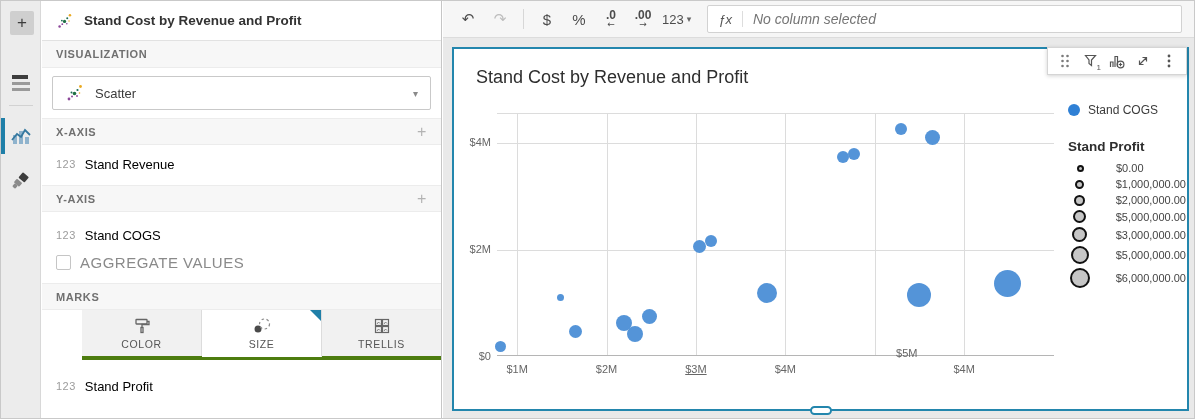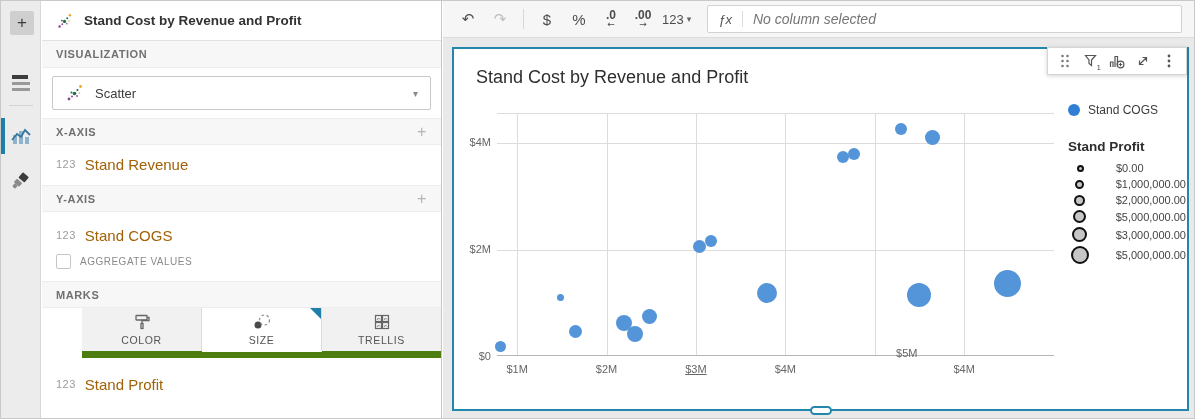--- a/index.html
+++ b/index.html
@@ -23,26 +23,26 @@
   .panel-header { height:40px; display:flex; align-items:center; gap:10px; padding:0 14px; border-bottom:1px solid #e2e2e2; }
   .panel-title { font-weight:bold; font-size:13.5px; color:#333; }
   .sec-header { height:27px; background:#f7f7f7; border-top:1px solid #ececec; border-bottom:1px solid #ececec;
     display:flex; align-items:center; padding:0 14px; color:#707070; font-size:11px; letter-spacing:.6px; font-weight:bold; }
   .sec-header .plus { margin-left:auto; color:#b3b3b3; font-size:16px; font-weight:normal; cursor:pointer; }
   .viz-row { padding:8px 10px; }
   .select { height:34px; border:1px solid #c9c9c9; border-radius:2px; background:#fff; display:flex; align-items:center; gap:10px; padding:0 12px; cursor:pointer; }
   .select .chev { margin-left:auto; color:#8a8a8a; font-size:10px; }
   .field-row { min-height:40px; display:flex; align-items:center; gap:9px; padding:10px 14px 4px 14px; cursor:pointer; }
   .badge123 { color:#9c9c9c; font-size:11px; letter-spacing:.5px; }
-  .field-name { color:#a16207; font-size:15px; }
+  .field-name { color:#000000; font-size:13px; }
   .agg-row { display:flex; align-items:center; gap:9px; padding:2px 14px 12px 14px; }
   .checkbox { width:15px; height:15px; border:1px solid #c5c5c5; background:#fff; border-radius:2px; cursor:pointer; }
-  .agg-label { color:#8a8a8a; font-size:10px; letter-spacing:.5px; }
-
-  .tabs { display:flex; height:50px; border-bottom:7px solid #4d7c0f; background:#f1f1f1;margin-left:40px; }
+  .agg-label { color:#8a8a8a; font-size:15px; letter-spacing:.5px; }
+
+  .tabs { display:flex; height:50px; border-bottom:4px solid #4d7c0f; background:#f1f1f1;margin-left:40px; }
   .tab { position:relative; flex:1; display:flex; flex-direction:column; align-items:center; justify-content:center; gap:3px;
     background:#f1f1f1; border-right:1px solid #dcdcdc; cursor:pointer; }
   .tab:last-child { border-right:none; }
   .tab .tab-label { font-size:10.5px; letter-spacing:.6px; color:#555; }
   .tab.active { background:#fff; margin-bottom:-1px; border-bottom:1px solid #fff; }
   .tab.active::after { content:""; position:absolute; top:0; right:0; width:0; height:0;
     border-top:11px solid #1f7fa8; border-left:11px solid transparent; }
 
   
   .main { position:absolute; left:442px; top:0; right:0; height:100%; background:#e9e9e9; }
@@ -337,20 +337,26 @@
                 <span class="size-circle" style="width: 15px; height: 15px;"></span>
               </span>
               <span class="size-label">$3,000,000.00</span>
             </div>
             <div class="size-row">
               <span class="size-circle-wrap">
                 <span class="size-circle" style="width: 18px; height: 18px;"></span>
               </span>
               <span class="size-label">$5,000,000.00</span>
             </div>
+            <div class="size-row">
+              <span class="size-circle-wrap">
+                <span class="size-circle" style="width: 20px; height: 20px;"></span>
+              </span>
+              <span class="size-label">$6,000,000.00</span>
+            </div>
           </div>
       </div>
 
       <div class="float-bar">
         <span class="fbtn">
           <svg width="10" height="14" viewBox="0 0 10 14" fill="#7a7a7a">
             <circle cx="2.5" cy="2" r="1.3"></circle>
               <circle cx="7.5" cy="2" r="1.3"></circle>
             <circle cx="2.5" cy="7" r="1.3"></circle>
               <circle cx="7.5" cy="7" r="1.3"></circle>

